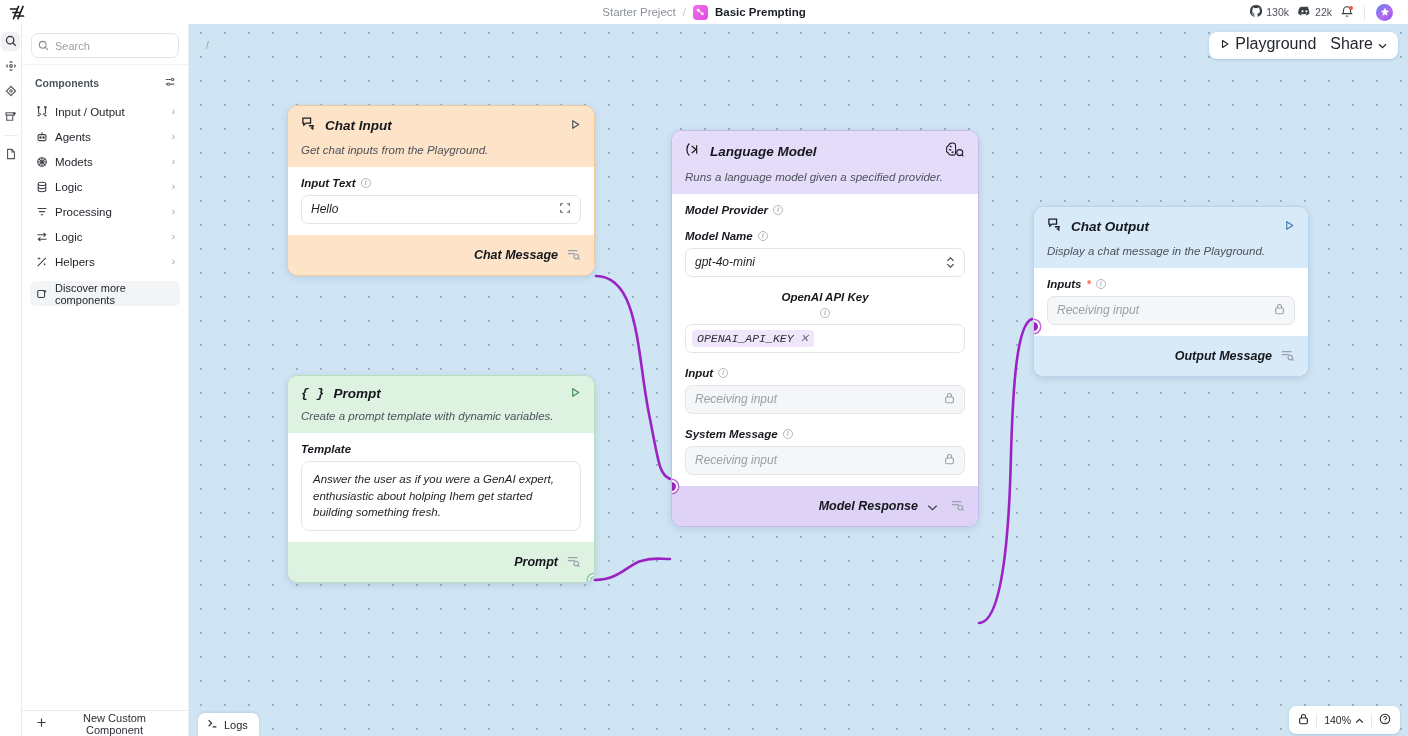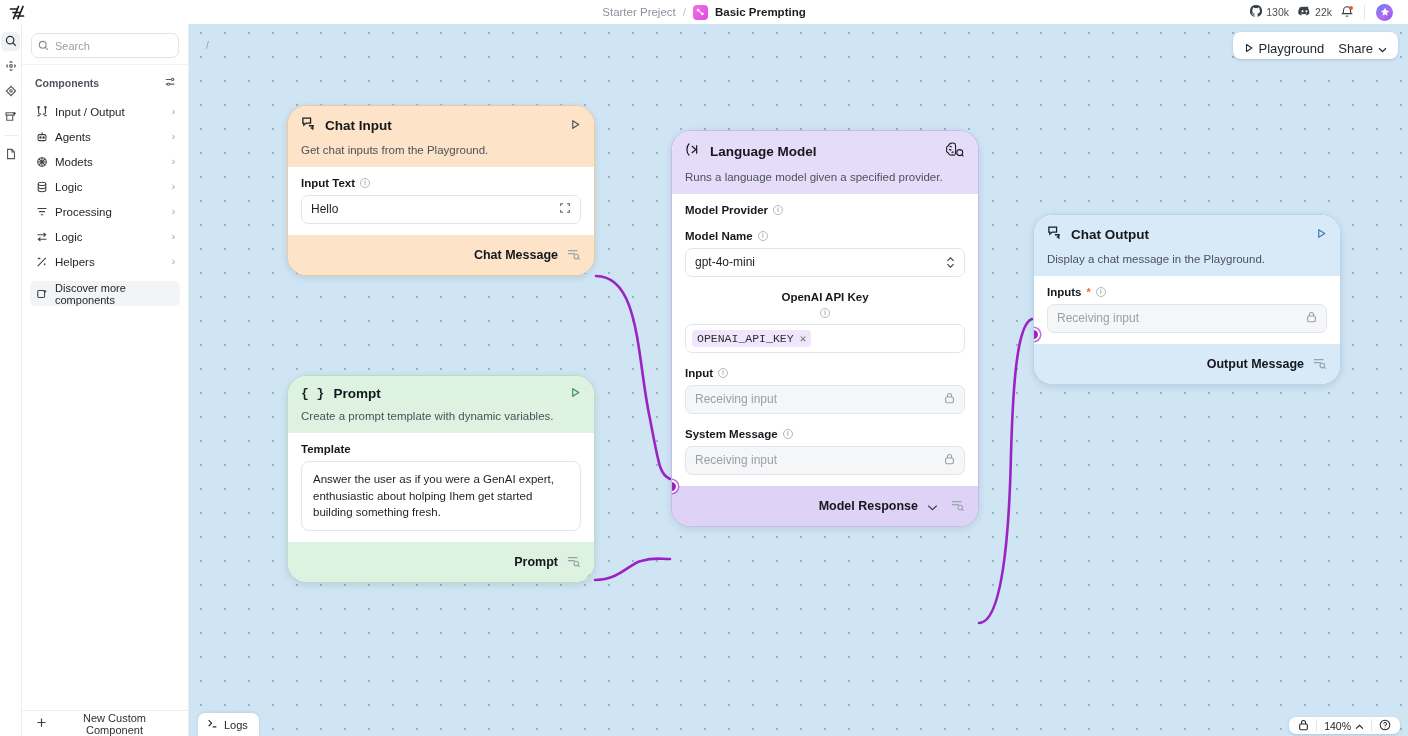--- a/index.html
+++ b/index.html
@@ -104,27 +104,27 @@
     background-size: 24px 24px;
     background-position: 11px 8px;
     overflow: hidden;
   }
   .canvas-actions {
     position: absolute; right: 10px; top: 8px;
     height: 27px; background: #fff; border-radius: 8px;
     box-shadow: 0 1px 3px rgba(20,40,70,.18);
     display: flex; align-items: center; padding: 0 4px; z-index: 30;
   }
-  .ca-btn { display:flex; align-items:flex-end; gap:5px; font-size:13px; color:#23272d; padding: 0 7px; height: 21px; border-radius:6px;}
+  .ca-btn { display:flex; align-items:flex-start; gap:5px; font-size:16px; color:#23272d; padding: 0 7px; height: 21px; border-radius:6px;}
 
   
   .node {
-    position: absolute; border-radius: 20px; background: #fff;
+    position: absolute; border-radius: 11px; background: #fff;
     box-shadow: 0 2px 7px rgba(28,50,80,.13);
-    overflow: hidden; z-index: 10;
+    overflow: hidden; z-index: 10; font-style: italic;
   }
   .node-head { padding: 10px 13px 9px 13px; }
   .node-title-row { display: flex; align-items: center; gap: 9px; }
   .node-title { font-size: 13.5px; font-weight: 700; color: #14171c; flex: 1; }
   .node-desc { font-size: 11.5px; color: #4c525a; margin-top: 8px; line-height: 1.3; }
   .node-body { background: #fff; padding: 10px 13px 11px 13px; }
   .field-label {
     font-size: 11.5px; font-weight: 700; color: #15181d;
     display: flex; align-items: center; gap: 5px; margin-bottom: 6px;
   }
@@ -164,21 +164,21 @@
   #node-chat-input .node-foot { background: #fde3c8; }
 
   #node-prompt { left: 98px; top: 351px; width: 308px; border: 1.5px solid #b7e0bf; }
   #node-prompt .node-head { background: #ddf2e1; }
   #node-prompt .node-foot { background: #ddf2e1; }
 
   #node-llm { left: 482px; top: 106px; width: 308px; border: 1.5px solid #c8b8ee; }
   #node-llm .node-head { background: #e5dcfa; }
   #node-llm .node-foot { background: #ded2f7; }
 
-  #node-chat-output { left: 844px; top: 190px; width: 308px; border: 1.5px solid #b6d4ee; }
+  #node-chat-output { left: 844px; top: 182px; width: 276px; border: 1.5px solid #b6d4ee; }
   #node-chat-output .node-head { background: #d8e9f8; }
   #node-chat-output .node-foot { background: #d8e9f8; }
 
   .play-ico { color: #4b5159; font-size: 12px; }
   #node-prompt .play-ico { color: #3f8a52; }
   #node-chat-output .play-ico { color: #3f79b5; }
 
   .ai-chip {
     background: #1f2b40; color:#fff; font-size: 8px; font-weight:700;
     border-radius: 3px; padding: 2px 3px; letter-spacing:.2px;
@@ -193,21 +193,21 @@
 
   
   .logs-btn {
     position: absolute; left: 9px; bottom: 0px; height: 23px;
     background: #fff; border-radius: 7px 7px 0 0;
     display: flex; align-items: center; gap: 6px; padding: 0 11px 0 9px;
     font-size: 11px; color: #23272d; z-index: 30;
     box-shadow: 0 -1px 3px rgba(20,40,70,.10);
   }
   .zoom-bar {
-    position: absolute; right: 8px; bottom: 2px; height: 17px;
+    position: absolute; right: 8px; bottom: 2px; height: 28px;
     background: #fff; border-radius: 7px; z-index: 30;
     display: flex; align-items: center; padding: 0 4px; gap: 2px;
     box-shadow: 0 1px 3px rgba(20,40,70,.16);
   }
   .zb-item { display:flex;align-items:center;gap:4px;font-size:10.5px;color:#23272d;padding:0 5px;height:17px;border-radius:5px;}
   .zb-sep { width:1px;height:13px;background:#e6e8ec;}
 
   svg.edge { position: absolute; left: 0; top: 0; width: 1219px; height: 712px; pointer-events: none; z-index: 5; }
 </style>
 </head>

